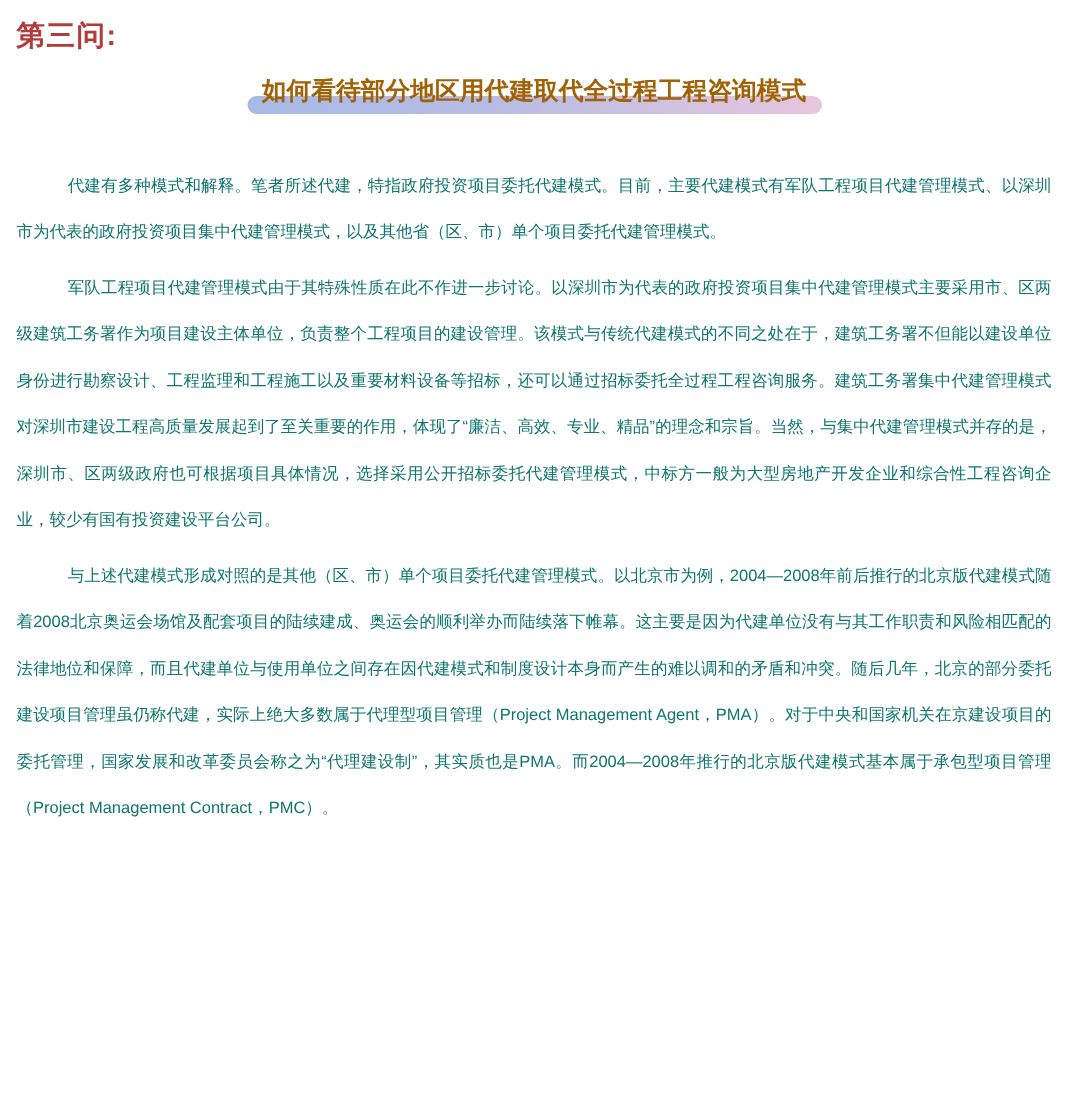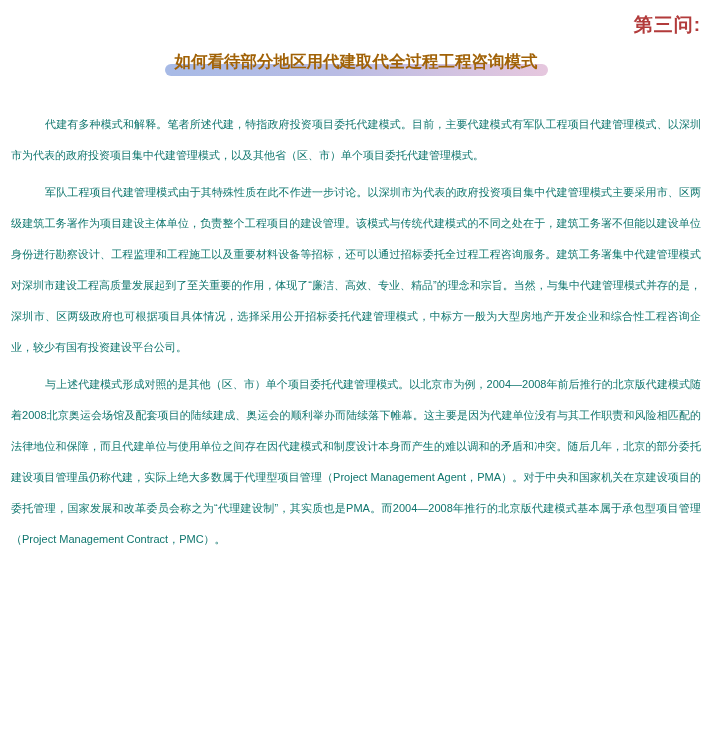--- a/index.html
+++ b/index.html
@@ -13,21 +13,21 @@
     overflow: hidden;
     font-family: "Liberation Sans", sans-serif;
   }
   .page {
     box-sizing: border-box;
     width: 712px;
     height: 746px;
     padding: 12px 11px 0 11px;
   }
   .title {
-    text-align: right;
+    text-align: left;
     font-size: 19px;
     font-weight: bold;
     letter-spacing: 1px;
     color: #b23b3b;
     line-height: 26px;
   }
   .subtitle-row {
     text-align: center;
     margin-top: 11px;
     line-height: 25px;

